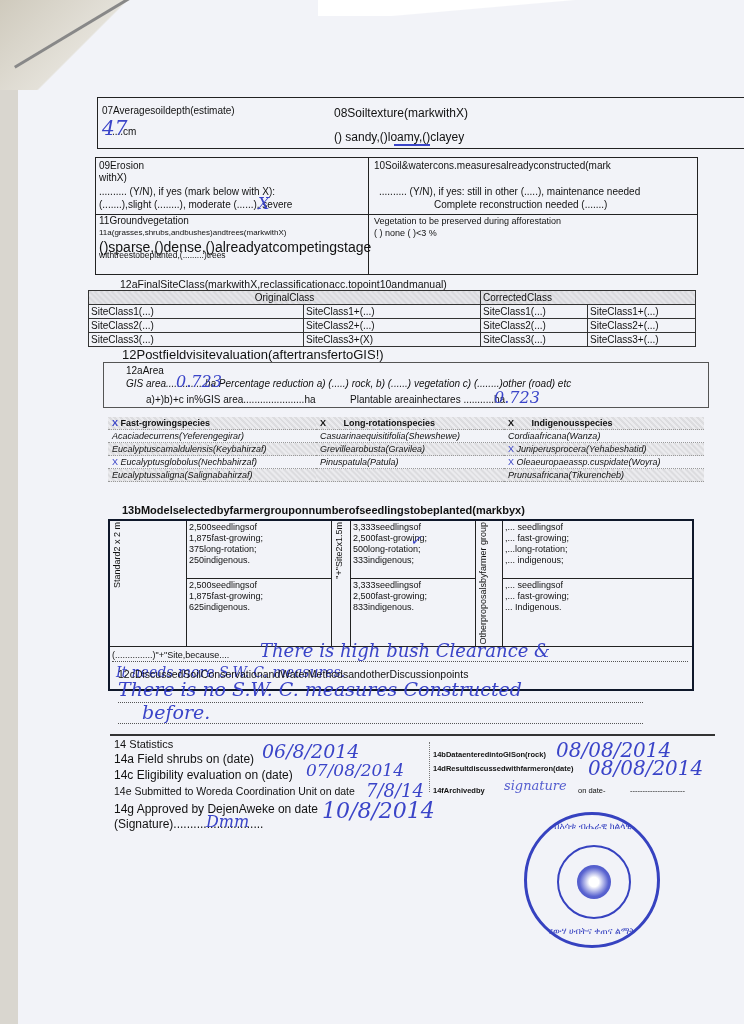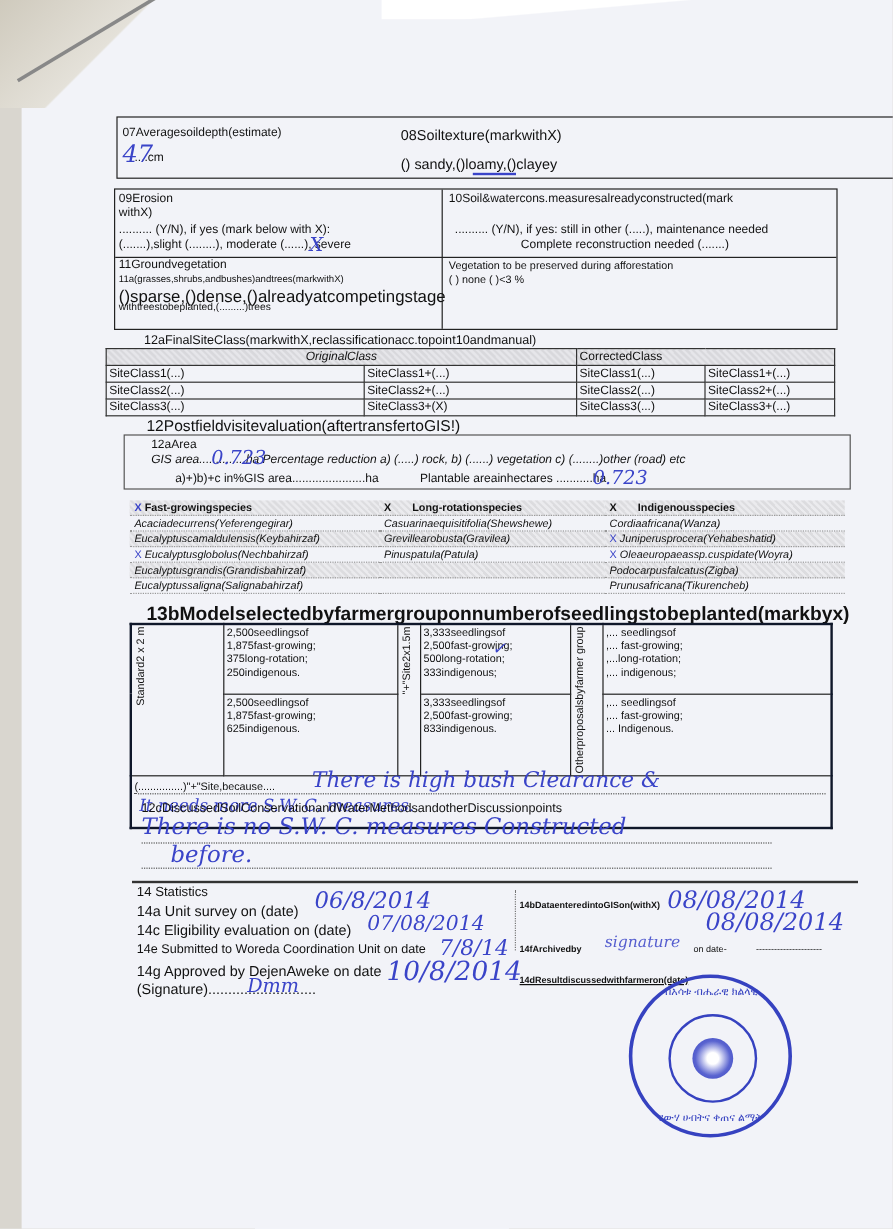--- a/index.html
+++ b/index.html
@@ -61,21 +61,21 @@
   <span class="t" style="left:3px;top:81px;font-size:14px;">()sparse,()dense,()alreadyatcompetingstage</span>
   <span class="t" style="left:3px;top:92px;font-size:8.5px;">withtreestobeplanted,(.........)trees</span>
   <span class="t" style="left:278px;top:58px;font-size:9px;">Vegetation to be preserved during afforestation</span>
   <span class="t" style="left:278px;top:70px;font-size:9px;">(   ) none (   )&lt;3 %</span>
 </div>
 
 <span class="t" style="left:120px;top:278px;font-size:10.5px;">12aFinalSiteClass(markwithX,reclassificationacc.topoint10andmanual)</span>
 <table class="grid" style="left:88px;top:290px;width:608px;">
   <tbody>
       <tr>
-    <td class="hdr" colspan="2" style="text-align:center;font-style:italic;">OriginalClass</td>
+    <td class="hdr" colspan="2" style="text-align:center;">OriginalClass</td>
     <td class="hdr" colspan="2">CorrectedClass</td>
   </tr>
   <tr>
     <td style="width:210px">SiteClass1(...)</td>
     <td style="width:172px">SiteClass1+(...)</td>
     <td style="width:102px">SiteClass1(...)</td>
     <td>SiteClass1+(...)</td>
   </tr>
   <tr>
     <td>SiteClass2(...)</td>
@@ -119,33 +119,28 @@
     <td><span class="mark"></span> <span>Eucalyptuscamaldulensis(Keybahirzaf)</span></td>
     <td><span class="mark"></span> <span>Grevillearobusta(Gravilea)</span></td>
     <td><span class="mark">X</span> <span>Juniperusprocera(Yehabeshatid)</span></td>
   </tr>
   <tr>
     <td><span class="mark">X</span> <span>Eucalyptusglobolus(Nechbahirzaf)</span></td>
     <td><span class="mark"></span> <span>Pinuspatula(Patula)</span></td>
     <td><span class="mark">X</span> <span>Oleaeuropaeassp.cuspidate(Woyra)</span></td>
   </tr>
   <tr>
-    <td><span class="mark"></span> <span>Eucalyptusgrandis(Grandisbahirzaf)</span></td>
-    <td><span class="mark"></span> <span></span></td>
-    <td><span class="mark"></span> <span>Podocarpusfalcatus(Zigba)</span></td>
-  </tr>
-  <tr>
     <td><span class="mark"></span> <span>Eucalyptussaligna(Salignabahirzaf)</span></td>
     <td><span class="mark"></span> <span></span></td>
     <td><span class="mark"></span> <span>Prunusafricana(Tikurencheb)</span></td>
   </tr>
 </tbody>
   </table>
 
-<span class="t" style="left:122px;top:504px;font-size:16px;font-weight:bold;">13bModelselectedbyfarmergrouponnumberofseedlingstobeplanted(markbyx)</span>
+<span class="t" style="left:122px;top:504px;font-size:11px;font-weight:bold;">13bModelselectedbyfarmergrouponnumberofseedlingstobeplanted(markbyx)</span>
 <table class="m13" style="position:absolute;left:108px;top:519px;width:586px;border-collapse:collapse;border:2px solid #0f172a;">
   <tbody>
       <tr style="height:47px;">
     <td rowspan="2" style="width:72px;">
           <div class="vert">Standard2 x 2 m</div>
         </td>
     <td style="width:140px;">
           <div>2,500seedlingsof</div>
           <div>1,875fast-growing;</div>
           <div>375long-rotation;</div>
@@ -199,35 +194,35 @@
 <span class="hw" style="left:410px;top:532px;font-size:14px;">✓</span>
 
 <span class="t" style="left:118px;top:668px;font-size:10.5px;">12cDiscussedSoilConservationandWaterMethodsandotherDiscussionpoints</span>
 <div style="position:absolute;left:118px;top:702px;width:525px;border-bottom:1px dotted #555;"></div>
 <div style="position:absolute;left:118px;top:723px;width:525px;border-bottom:1px dotted #555;"></div>
 <span class="hw" style="left:118px;top:678px;font-size:19px;">There is no S.W. C. measures Constructed</span>
 <span class="hw" style="left:142px;top:701px;font-size:19px;">before.</span>
 <div style="position:absolute;left:110px;top:734px;width:605px;height:2px;background:#333;"></div>
 
 <span class="t" style="left:114px;top:738px;font-size:11px;">14 Statistics</span>
-<span class="t" style="left:114px;top:752px;font-size:12px;">14a Unit survey on (date)</span>
+<span class="t" style="left:114px;top:752px;font-size:12px;">14a Field shrubs on (date)</span>
 <span class="hw" style="left:262px;top:740px;font-size:19px;">06/8/2014</span>
 <span class="t" style="left:114px;top:768px;font-size:12px;">14c Eligibility evaluation on (date)</span>
 <span class="hw" style="left:306px;top:760px;font-size:17px;">07/08/2014</span>
 <span class="t" style="left:114px;top:785px;font-size:10.5px;">14e Submitted to Woreda Coordination Unit  on date</span>
 <span class="hw" style="left:366px;top:780px;font-size:18px;">7/8/14</span>
 <span class="t" style="left:114px;top:802px;font-size:12px;">14g Approved by  DejenAweke on date</span>
 <span class="hw" style="left:322px;top:798px;font-size:22px;">10/8/2014</span>
 <span class="t" style="left:114px;top:817px;font-size:12px;">(Signature)...........................</span>
 <span class="hw" style="left:206px;top:812px;font-size:16px;">Dmm</span>
 
 <div style="position:absolute;left:429px;top:742px;width:1px;height:50px;border-left:1px dotted #777;"></div>
-<span class="t" style="left:433px;top:750px;font-size:7.5px;font-weight:bold;">14bDataenteredintoGISon(withX)</span>
+<span class="t" style="left:433px;top:750px;font-size:7.5px;font-weight:bold;">14bDataenteredintoGISon(rock)</span>
 <span class="hw" style="left:556px;top:738px;font-size:20px;">08/08/2014</span>
-<span class="t" style="left:433px;top:812px;font-size:7.5px;font-weight:bold;text-decoration:underline;">14dResultdiscussedwithfarmeron(date)</span>
+<span class="t" style="left:433px;top:764px;font-size:7.5px;font-weight:bold;">14dResultdiscussedwithfarmeron(date)</span>
 <span class="hw" style="left:588px;top:756px;font-size:20px;">08/08/2014</span>
 <span class="t" style="left:433px;top:786px;font-size:7.5px;font-weight:bold;">14fArchivedby</span>
 <span class="hw" style="left:504px;top:778px;font-size:13px;opacity:0.85;text-align:center;">signature</span>
 <span class="t" style="left:578px;top:786px;font-size:7.5px;">on date-</span>
 <span class="t" style="left:630px;top:786px;font-size:7.5px;">----------------------</span>
 
 <div class="stamp">
   <div class="ring-text">ብእሳቱ ብሔራዊ ክልላዊ</div>
   <div class="inner">
     <div class="core"></div>

